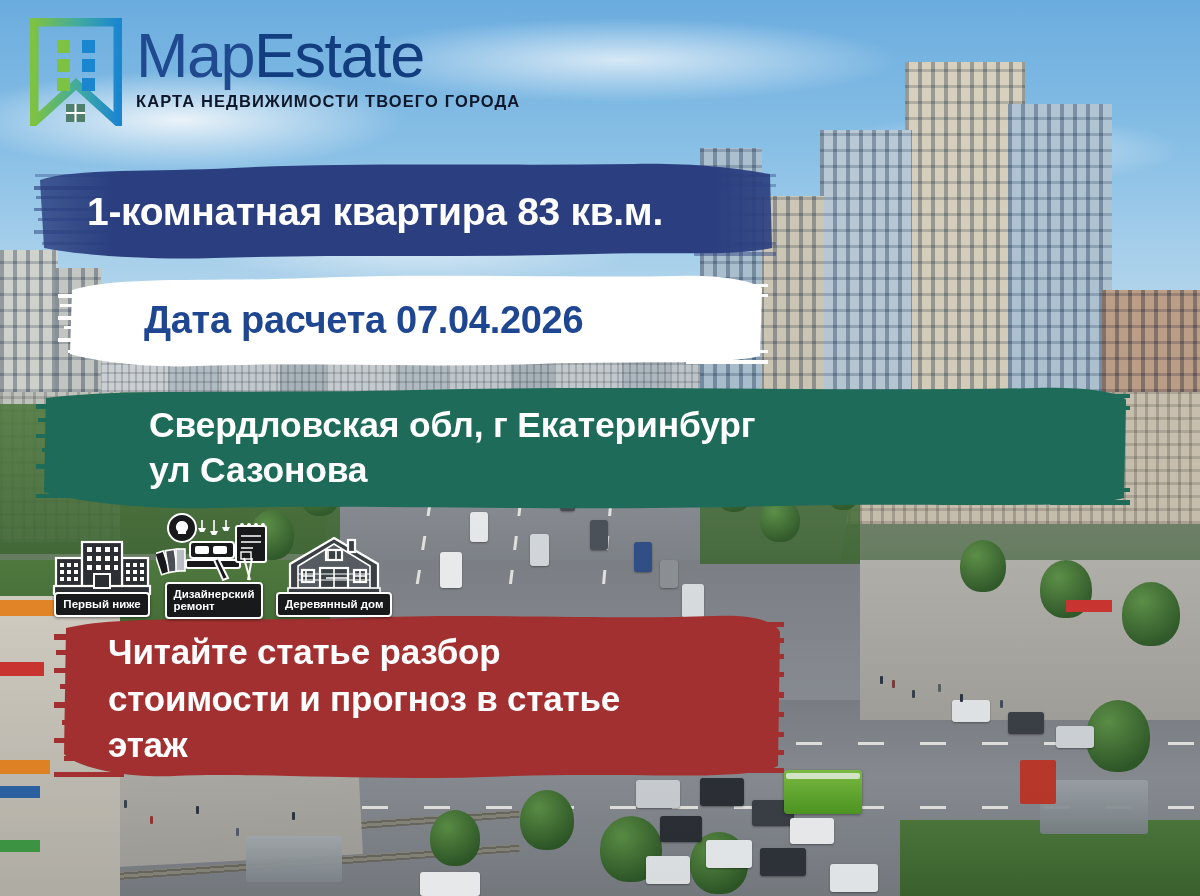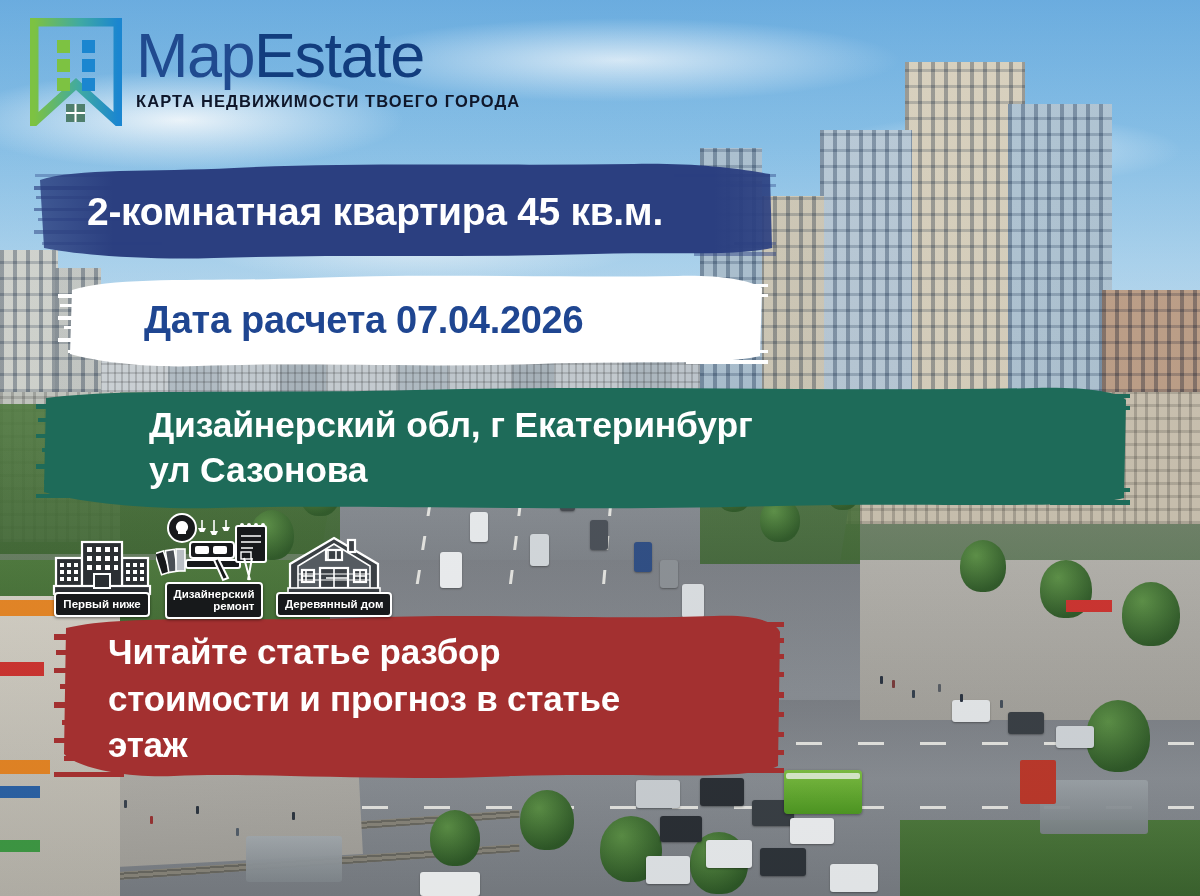--- a/index.html
+++ b/index.html
@@ -223,21 +223,21 @@
   .badge-label {
     margin-top: -6px;
     background: #17191b;
     border: 2px solid #ffffff;
     border-radius: 4px;
     color: #ffffff;
     font-size: 11.5px;
     font-weight: 700;
     line-height: 1.06;
     padding: 4px 7px 5px;
-    text-align: right;
+    text-align: left;
     white-space: pre-line;
     box-shadow: 0 1px 3px rgba(0,0,0,.5);
   }
 </style>
 </head>
 <body>
 
 <div id="poster">
 
   <div class="photo" aria-hidden="true">
@@ -422,21 +422,21 @@
         <rect x="4" y="62" width="140" height="3" opacity=".45"></rect>
         <rect x="0" y="74" width="96" height="4" opacity=".5"></rect>
         <rect x="8" y="86" width="120" height="3" opacity=".4"></rect>
         <rect x="1" y="18" width="150" height="3" opacity=".35"></rect>
         <rect x="640" y="18" width="102" height="3" opacity=".4"></rect>
         <rect x="676" y="28" width="66" height="3" opacity=".35"></rect>
         <rect x="660" y="96" width="82" height="4" opacity=".45"></rect>
         <rect x="700" y="86" width="42" height="3" opacity=".4"></rect>
       </g>
     </svg>
-    <div class="txt">2-комнатная квартира 45 кв.м.</div>
+    <div class="txt">1-комнатная квартира 83 кв.м.</div>
   </div>
 
   <div class="banner" id="banner-date">
     <svg class="brush" viewBox="0 0 710 104" preserveAspectRatio="none">
       <path d="M14 22 C60 8, 150 14, 250 10 C370 5, 500 10, 620 8 C660 7, 692 12, 704 20
                L702 88 C660 98, 580 92, 480 96 C360 100, 230 94, 140 98
                C90 100, 40 94, 12 86 Z" fill="#ffffff"></path>
       <g fill="#ffffff">
         <rect x="0" y="26" width="92" height="4"></rect>
         <rect x="2" y="36" width="130" height="3"></rect>
@@ -466,21 +466,21 @@
         <rect x="0" y="82" width="108" height="5"></rect>
         <rect x="8" y="98" width="132" height="4"></rect>
         <rect x="0" y="112" width="88" height="4"></rect>
         <rect x="1004" y="12" width="90" height="4"></rect>
         <rect x="1032" y="24" width="62" height="4"></rect>
         <rect x="1014" y="118" width="80" height="5"></rect>
         <rect x="1050" y="106" width="44" height="4"></rect>
       </g>
     </svg>
     <div class="txt">
-      <div>Дизайнерский обл, г Екатеринбург</div>
+      <div>Свердловская обл, г Екатеринбург</div>
       <div>ул Сазонова</div>
     </div>
   </div>
 
   <div class="badges">
 
     <div class="badge">
       <svg class="badge-icon" width="100" height="62" viewBox="0 0 100 62">
         <g stroke="#ffffff" stroke-width="2.2" fill="#2b2f33">
           <rect x="4" y="22" width="26" height="30"></rect>

